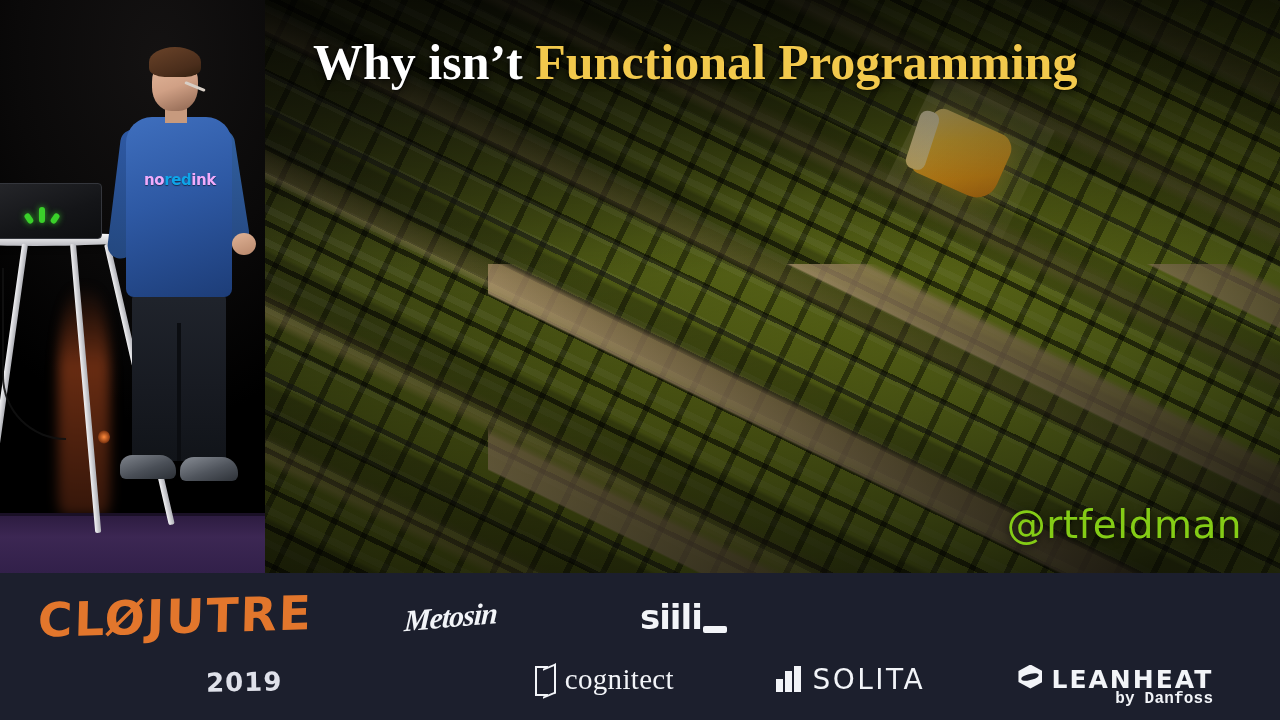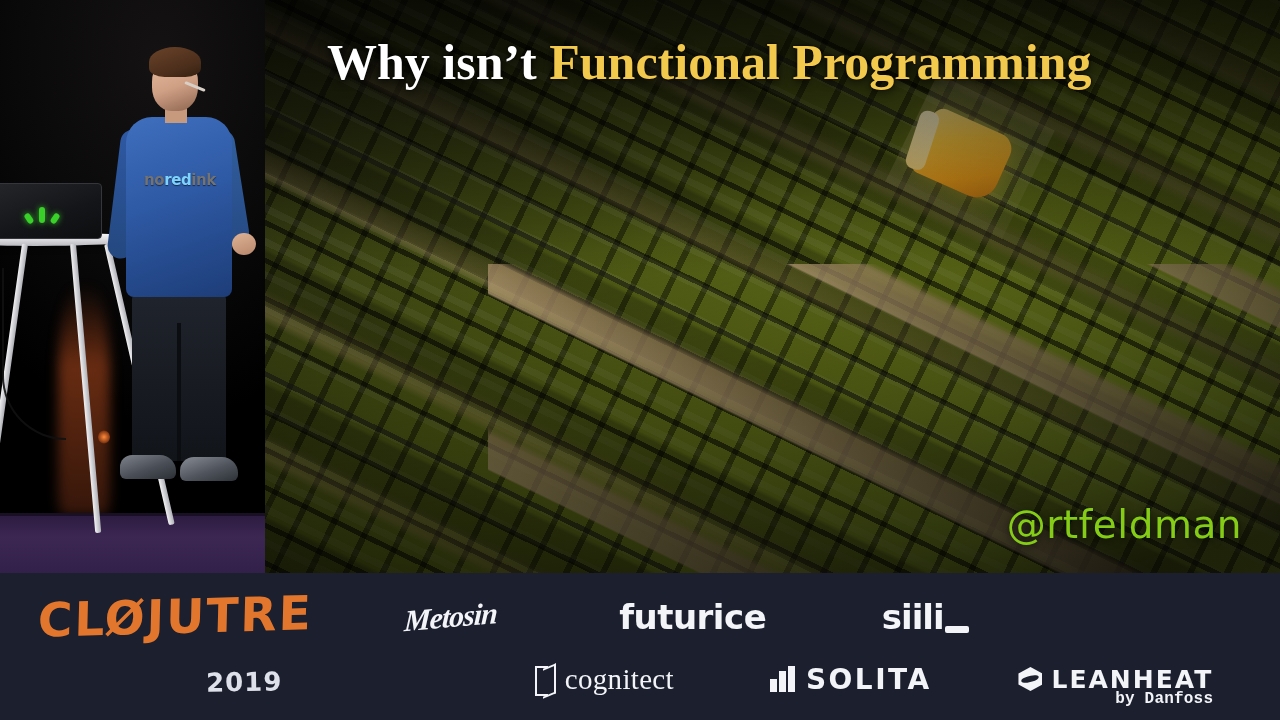--- a/index.html
+++ b/index.html
@@ -28,22 +28,22 @@
      background:linear-gradient(160deg,#3f6fbe 0%,#2e59a4 45%,#1d3d78 100%);}
   .sp-armL{position:absolute;left:4px;top:92px;width:26px;height:130px;border-radius:16px;
      background:linear-gradient(180deg,#2e59a4 0%,#24487f 100%);transform:rotate(7deg);}
   .sp-armR{position:absolute;left:104px;top:92px;width:28px;height:118px;border-radius:16px;
      background:linear-gradient(180deg,#32609f 0%,#264a84 100%);transform:rotate(-9deg);}
   .sp-handR{position:absolute;left:122px;top:196px;width:24px;height:22px;border-radius:50%;
      background:linear-gradient(160deg,#e0b396,#b7876b);}
   .sp-shirt-text{position:absolute;left:24px;top:134px;width:92px;text-align:center;
      font-family:"DejaVu Sans",sans-serif;font-weight:800;font-size:15px;letter-spacing:-.4px;
      text-shadow:0 1px 1px rgba(0,0,0,.5);}
-  .sp-shirt-text .r{color:#737373;}
-  .sp-shirt-text .w{color:#7dd3fc;}
+  .sp-shirt-text .r{color:#f0abfc;}
+  .sp-shirt-text .w{color:#0ea5e9;}
   .sp-legs{position:absolute;left:22px;top:252px;width:94px;height:172px;border-radius:10px 10px 4px 4px;
      background:linear-gradient(180deg,#20242c 0%,#171a21 60%,#111419 100%);}
   .sp-legs:after{content:"";position:absolute;left:45px;top:34px;width:4px;height:138px;background:#0b0d11;}
   .sp-shoeL{position:absolute;left:10px;top:418px;width:56px;height:24px;border-radius:12px 16px 6px 6px;
      background:linear-gradient(160deg,#7f848c 0%,#4a4f57 55%,#2b2f35 100%);}
   .sp-shoeR{position:absolute;left:70px;top:420px;width:58px;height:24px;border-radius:14px 16px 6px 6px;
      background:linear-gradient(160deg,#888d95 0%,#50555d 55%,#2d3137 100%);}
 
   .table{position:absolute;left:-70px;top:232px;width:210px;height:14px;border-radius:50%;
      background:linear-gradient(180deg,#fbfbfb 0%,#e3e3e5 45%,#b9bac0 100%);
@@ -98,21 +98,21 @@
   .yellowseat{position:absolute;left:655px;top:120px;width:86px;height:70px;
      transform:rotate(24deg);border-radius:10px 16px 22px 8px;
      background:linear-gradient(150deg,#ffe27a 0%,#ffc327 35%,#f39a07 72%,#c06c04 100%);
      box-shadow:0 0 22px rgba(255,190,40,.35);}
   .yellowseat:after{content:"";position:absolute;left:-10px;top:8px;width:20px;height:60px;
      border-radius:8px;background:linear-gradient(180deg,#fff4c8,#f7d476);transform:rotate(-6deg);}
   .sunpatch{position:absolute;left:640px;top:96px;width:130px;height:120px;
      background:linear-gradient(150deg, rgba(255,240,190,.22), rgba(255,235,170,.05));
      transform:rotate(26deg);pointer-events:none;}
 
-  .slide-title{position:absolute;left:62px;top:30px;width:900px;
+  .slide-title{position:absolute;left:48px;top:30px;width:900px;
      font-family:"Liberation Serif","DejaVu Serif",serif;font-weight:700;
      font-size:50px;line-height:1.28;color:#ffffff;
      text-shadow:0 2px 10px rgba(0,0,0,.85), 0 0 2px rgba(0,0,0,.9);}
   .slide-title .hl{color:#f2c94c;}
   .handle{position:absolute;right:38px;bottom:26px;
      font-family:"DejaVu Sans",sans-serif;font-weight:400;font-size:39px;letter-spacing:.5px;
      color:#84cc16;text-shadow:0 2px 8px rgba(0,0,0,.75);}
 
   
   .sponsorbar{position:absolute;left:0;top:573px;width:1280px;height:147px;background:#1c1f2d;}
@@ -136,29 +136,29 @@
   .lg-siili{font-family:"DejaVu Sans",sans-serif;font-weight:800;font-size:34px;letter-spacing:-1px;position:relative;}
   .lg-siili .us{display:inline-block;width:24px;height:7px;background:#f2f4f8;border-radius:2px;
      vertical-align:-4px;margin-left:1px;}
   .lg-cognitect{font-family:"Liberation Serif",serif;font-weight:400;font-size:29px;letter-spacing:.3px;
      display:flex;align-items:center;gap:9px;}
   .cg-mark{width:21px;height:26px;position:relative;}
   .cg-mark:before{content:"";position:absolute;left:0;top:0;width:11px;height:26px;
      border:2.5px solid #f2f4f8;border-right:none;}
   .cg-mark:after{content:"";position:absolute;right:0;top:0;width:11px;height:26px;
      border:2.5px solid #f2f4f8;border-left:none;transform:skewY(-22deg);}
-  .lg-solita{font-family:"DejaVu Sans",sans-serif;font-weight:700;font-size:28px;letter-spacing:2.5px;
+  .lg-solita{font-family:"DejaVu Sans",sans-serif;font-weight:400;font-size:28px;letter-spacing:2.5px;
      display:flex;align-items:center;gap:10px;}
   .so-mark{width:26px;height:26px;position:relative;}
   .so-mark i{position:absolute;bottom:0;width:7px;background:#f2f4f8;display:block;}
   .so-mark i:nth-child(1){left:0;height:13px;}
   .so-mark i:nth-child(2){left:9px;height:21px;}
   .so-mark i:nth-child(3){left:18px;height:26px;}
   .lg-leanheat{font-family:"DejaVu Sans",sans-serif;font-weight:800;font-size:25px;letter-spacing:2px;
-     display:flex;align-items:center;gap:9px;position:relative;}
+     display:flex;gap:9px;position:relative;}
   .lh-mark{width:24px;height:24px;background:#f2f4f8;
      clip-path:polygon(50% 0%,100% 27%,100% 73%,50% 100%,0% 73%,0% 27%);position:relative;}
   .lh-mark:after{content:"";position:absolute;left:3px;top:9px;width:18px;height:6px;
      background:#1c1f2d;border-radius:50%/60%;transform:rotate(-14deg);}
   .lh-sub{position:absolute;right:0;bottom:-14px;font-family:Liberation Mono, monospace;font-weight:600;
      font-size:16px;letter-spacing:.2px;color:#f2f4f8;}
 </style>
 </head>
 <body>
 
@@ -220,23 +220,20 @@
       <span class="cj-word">CLØJUTRE</span>
       <span class="cj-year">2019</span>
     </div>
 
     <div class="sp-grid">
 
       <div class="sp-row sp-row1">
         <div class="sp-cell" style="width:26%">
           <span class="lg-text lg-metosin">Metosin</span>
         </div>
-        <div class="sp-cell" style="width:26%">
-          <span class="lg-text lg-futurice">futurice</span>
-        </div>
         <div class="sp-cell" style="width:24%">
           <span class="lg-text lg-siili"><span>siili</span><i class="us"></i></span>
         </div>
       </div>
 
       <div class="sp-row sp-row2">
         <div class="sp-cell" style="width:16%"></div>
         <div class="sp-cell" style="width:27%">
           <span class="lg-text lg-cognitect">
             <i class="cg-mark"></i>

